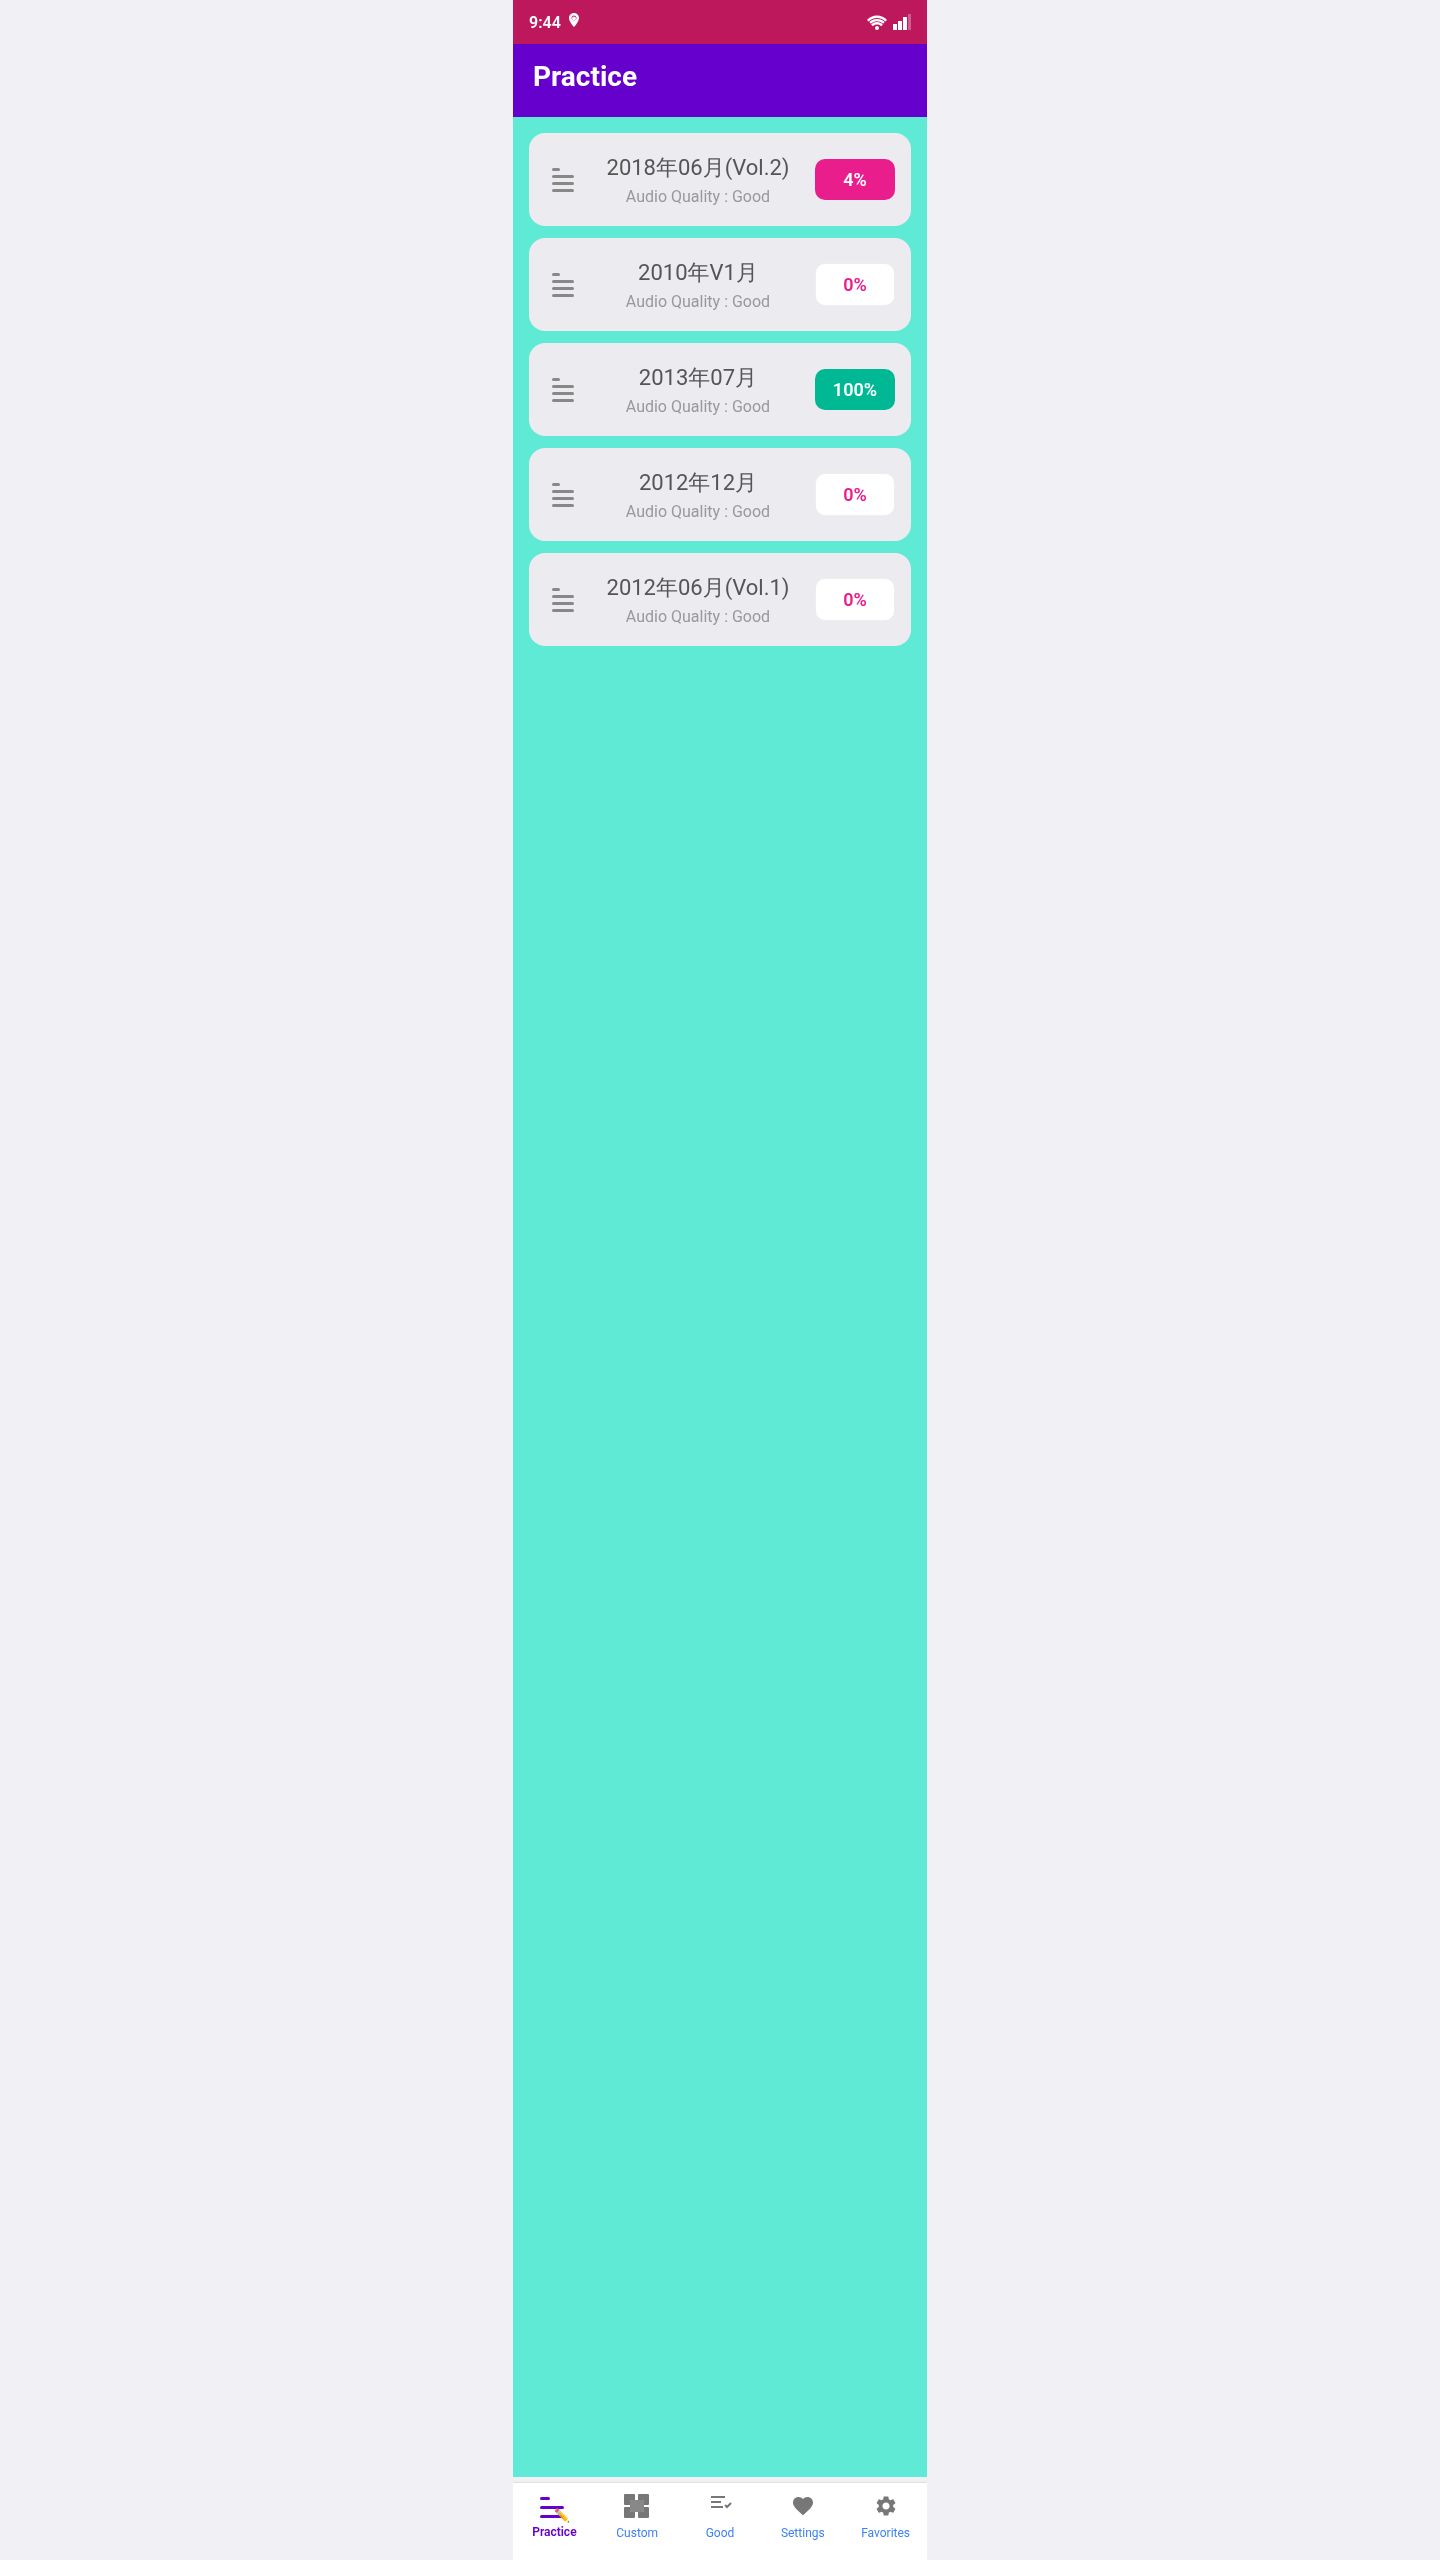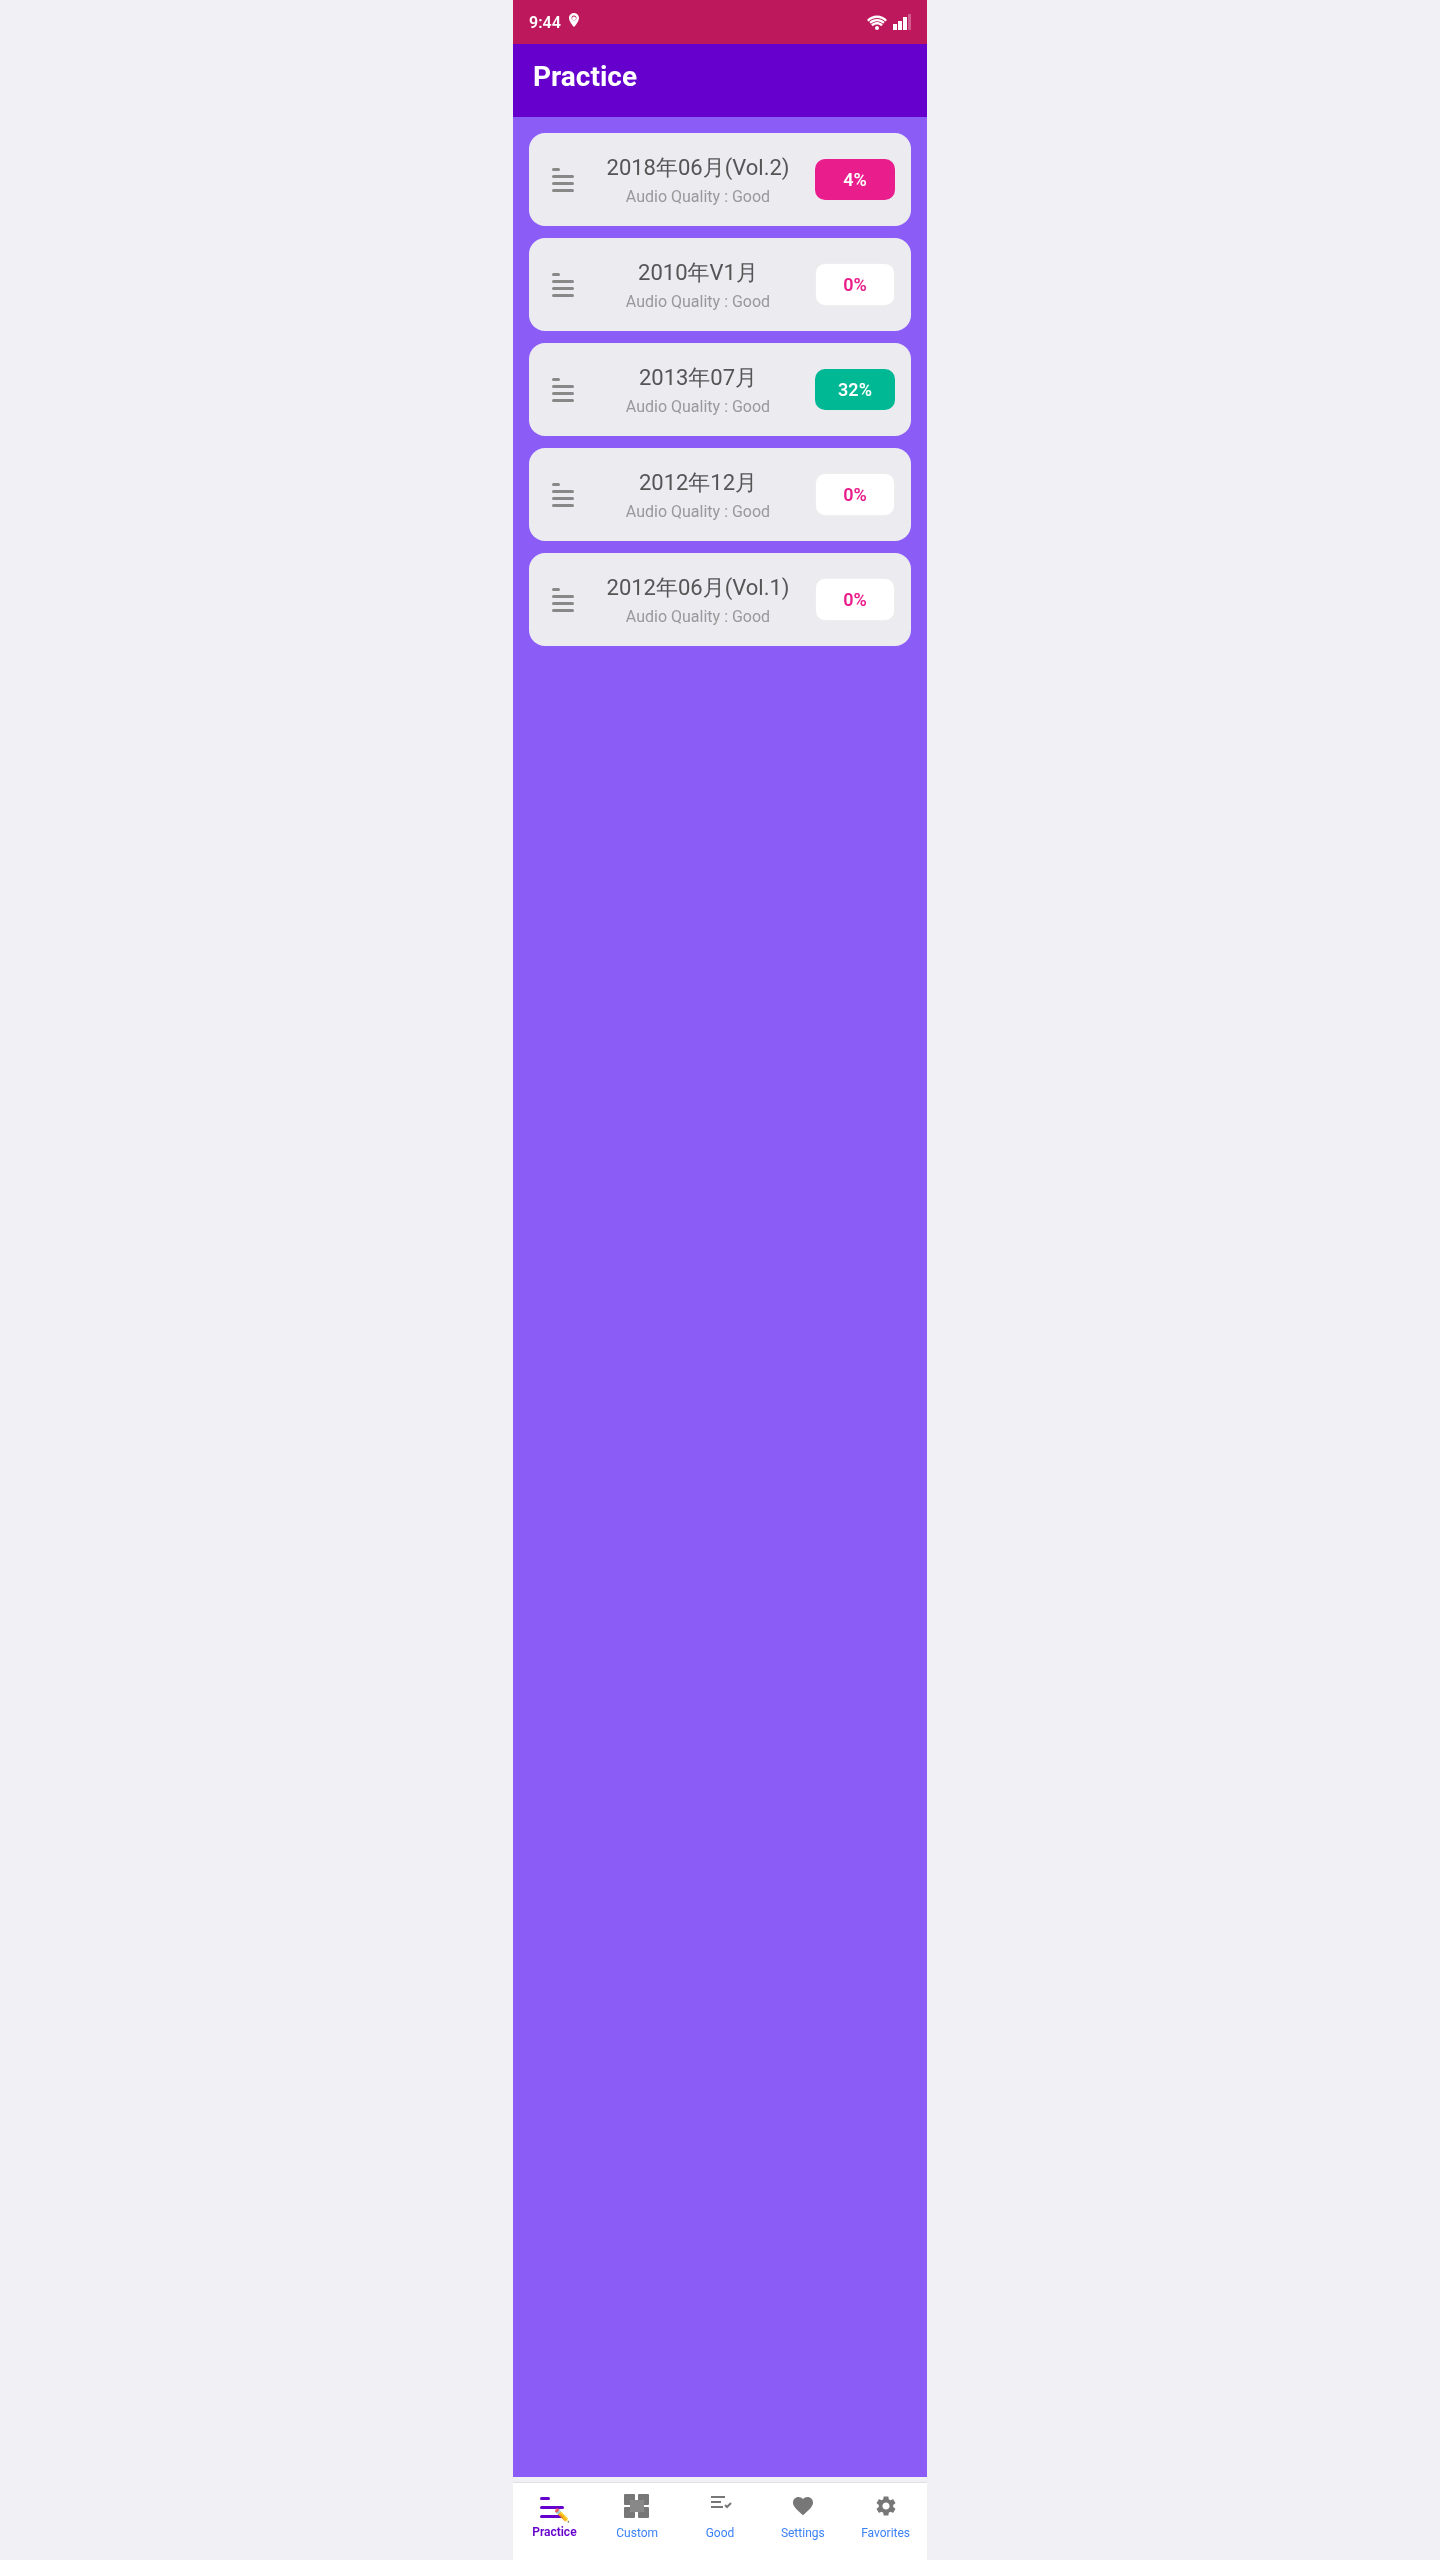--- a/index.html
+++ b/index.html
@@ -55,21 +55,21 @@
       color: white;
       font-size: 28px;
       font-weight: 700;
     }
 
     .content {
       padding: 16px;
       display: flex;
       flex-direction: column;
       gap: 12px;
-      background: #8b5cf6;
+      background: #5eead4;
       min-height: calc(100vh - 200px);
     }
 
     .card {
       background: #ebebf0;
       border-radius: 16px;
       padding: 20px 16px;
       display: flex;
       align-items: center;
       gap: 12px;
@@ -286,21 +286,21 @@
           <span></span>
           <span></span>
           <span></span>
           <span></span>
         </div>
       </div>
       <div class="card-content">
         <div class="card-title">2013年07月</div>
         <div class="card-subtitle">Audio Quality : Good</div>
       </div>
-      <div class="card-badge badge-green">32%</div>
+      <div class="card-badge badge-green">100%</div>
     </div>
     <div class="card">
       <div class="card-icon">
         <div class="card-list-icon">
           <span></span>
           <span></span>
           <span></span>
           <span></span>
         </div>
       </div>

